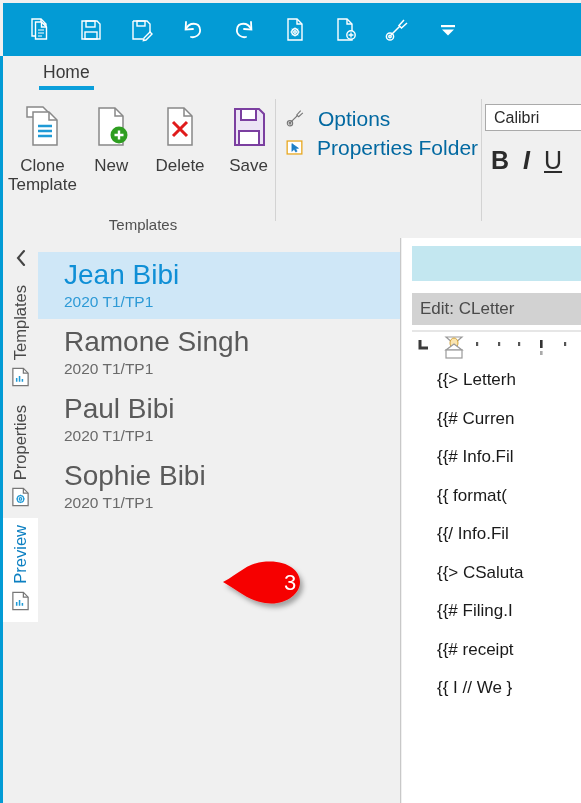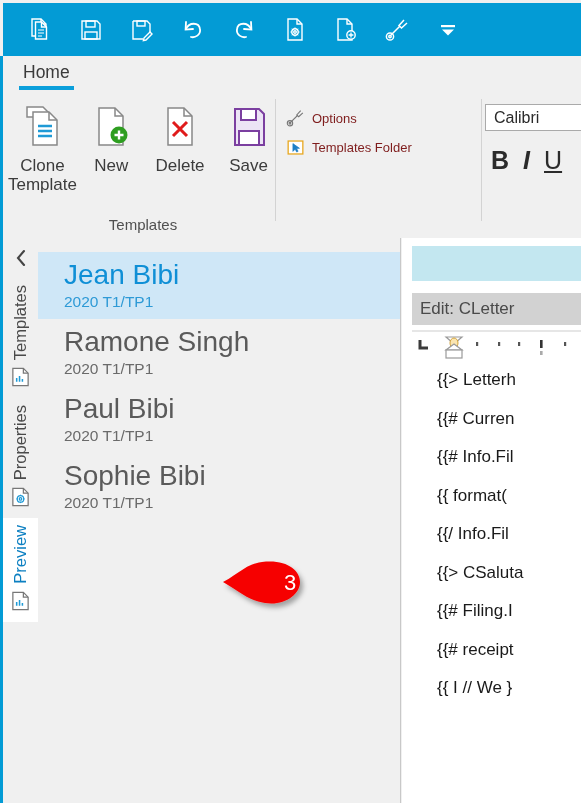--- a/index.html
+++ b/index.html
@@ -27,21 +27,21 @@
   .qat-btn svg { display: block; }
 
   
   .ribbon {
     position: absolute; left: 0; top: 56px; right: 0; height: 182px;
     background: #f0f0f0;
     border-left: 3px solid #039bd5;
   }
   .ribbon-tabs {
     position: absolute; left: 0; top: 0; height: 36px; width: 100%;
-    display: flex; align-items: flex-start; padding-left: 16px; padding-top: 6px;
+    display: flex; align-items: flex-start; padding-left: 36px; padding-top: 6px;
   }
   .ribbon-tab {
     font-size: 17.5px; color: #3a3a3a; padding: 0 4px 3px 4px;
     cursor: pointer; position: relative;
   }
   .ribbon-tab.active::after {
     content: ""; position: absolute; left: 0; right: 0; bottom: -4px;
     height: 4px; background: #0b9fdb;
   }
   .ribbon-sep {
@@ -62,21 +62,21 @@
     position: absolute; bottom: 5px; width: 100%; text-align: center;
     font-size: 15px; color: #505050;
   }
 
   .grp-small { position: absolute; left: 276px; top: 48px; width: 195px; }
   .small-btn {
     display: flex; align-items: center; gap: 7px; height: 29px;
     cursor: pointer; padding-left: 6px;
   }
   .small-btn .ico { width: 20px; height: 20px; display:flex; align-items:center; justify-content:center; }
-  .small-btn .lbl { font-size: 13px; color: #7f1d1d; white-space: nowrap; }
+  .small-btn .lbl { font-size: 21px; color: #0369a1; white-space: nowrap; margin-left: 6px; }
 
   .grp-font { position: absolute; left: 482px; top: 48px; width: 110px; }
   .font-box {
     width: 98px; height: 27px; background: #fff; border: 1px solid #aaa;
     display: flex; align-items: center; padding-left: 8px;
     font-size: 16px; color: #2a2a2a; cursor: pointer;
   }
   .fmt-row { display: flex; align-items: center; gap: 14px; margin-top: 17px; padding-left: 6px; }
   .fmt-btn { font-size: 25px; color: #2b2b2b; cursor: pointer; line-height: 1; }
   .fmt-btn.b { font-weight: bold; }
@@ -299,21 +299,21 @@
         </span>
         <span class="lbl">Options</span>
       </div>
       <div class="small-btn">
         <span class="ico">
           <svg width="19" height="19" viewBox="0 0 22 22" fill="#fff" stroke="#e8a820" stroke-width="1.5">
             <rect x="2.5" y="3.5" width="17" height="15"></rect>
             <path d="M8 6.5 l0 9 2.6-2.6 1.8 3.4 1.6-0.9 -1.8-3.3 3.4-0.2 z" fill="#1f7fc4" stroke="#1f7fc4" stroke-width="0.8"></path>
           </svg>
         </span>
-        <span class="lbl">Templates Folder</span>
+        <span class="lbl">Properties Folder</span>
       </div>
     </div>
 
     <div class="grp-font">
       <div class="font-box">Calibri</div>
       <div class="fmt-row">
         <span class="fmt-btn b">B</span>
         <span class="fmt-btn i">I</span>
         <span class="fmt-btn u">U</span>
       </div>

